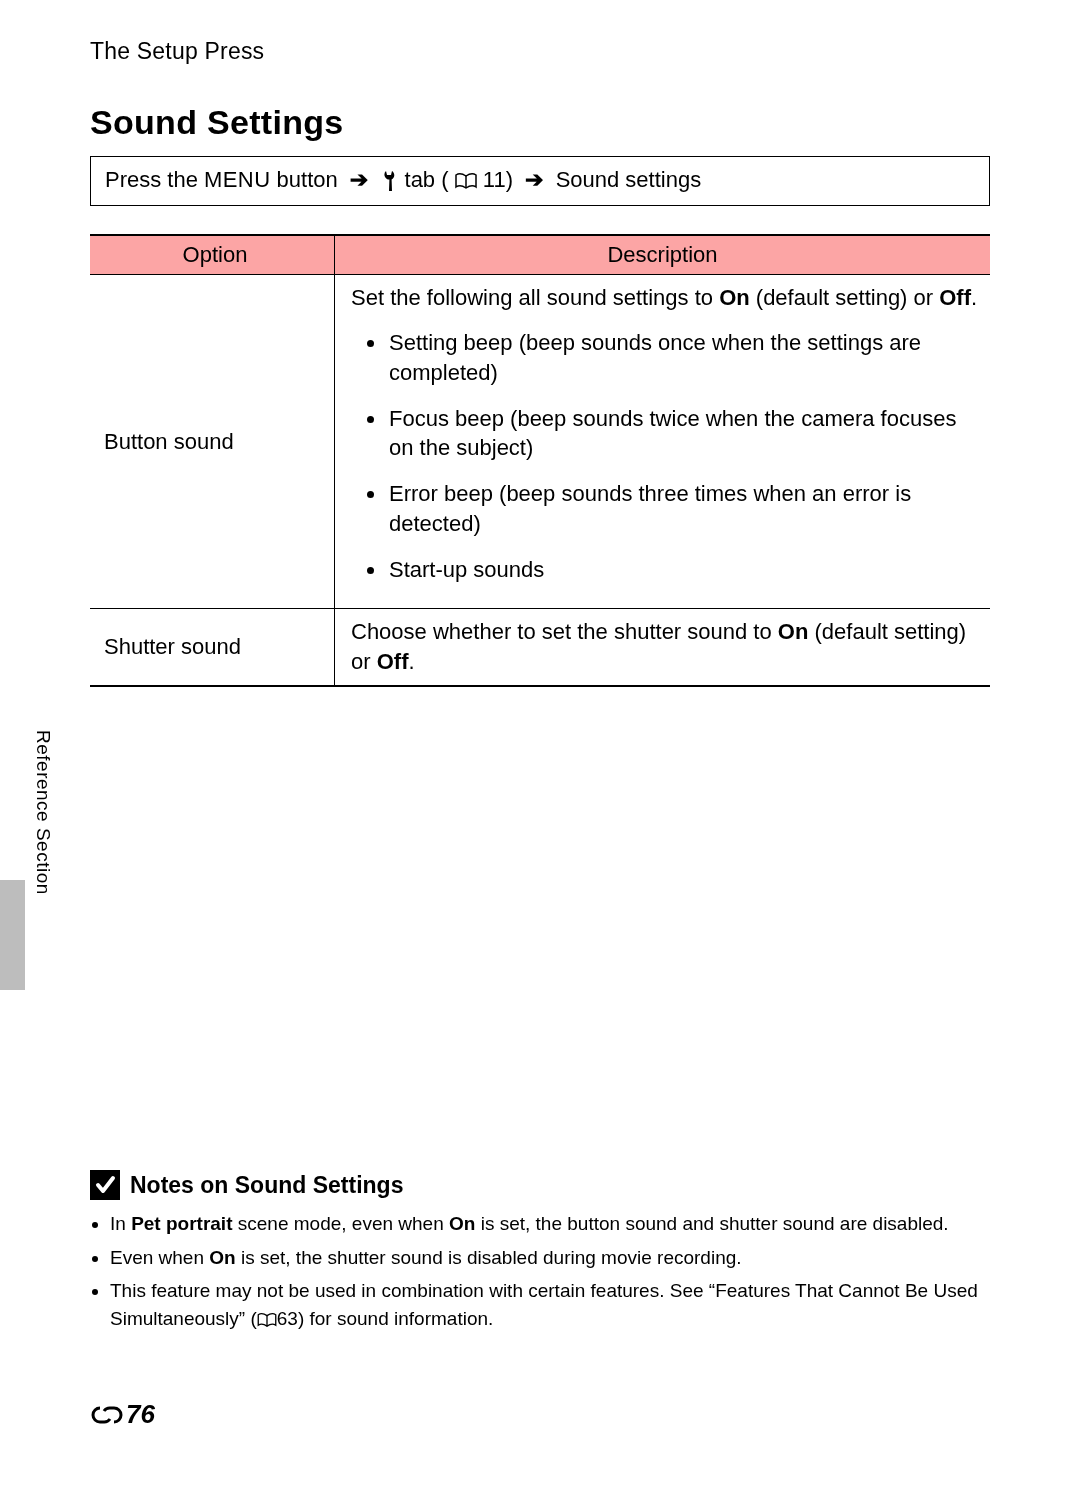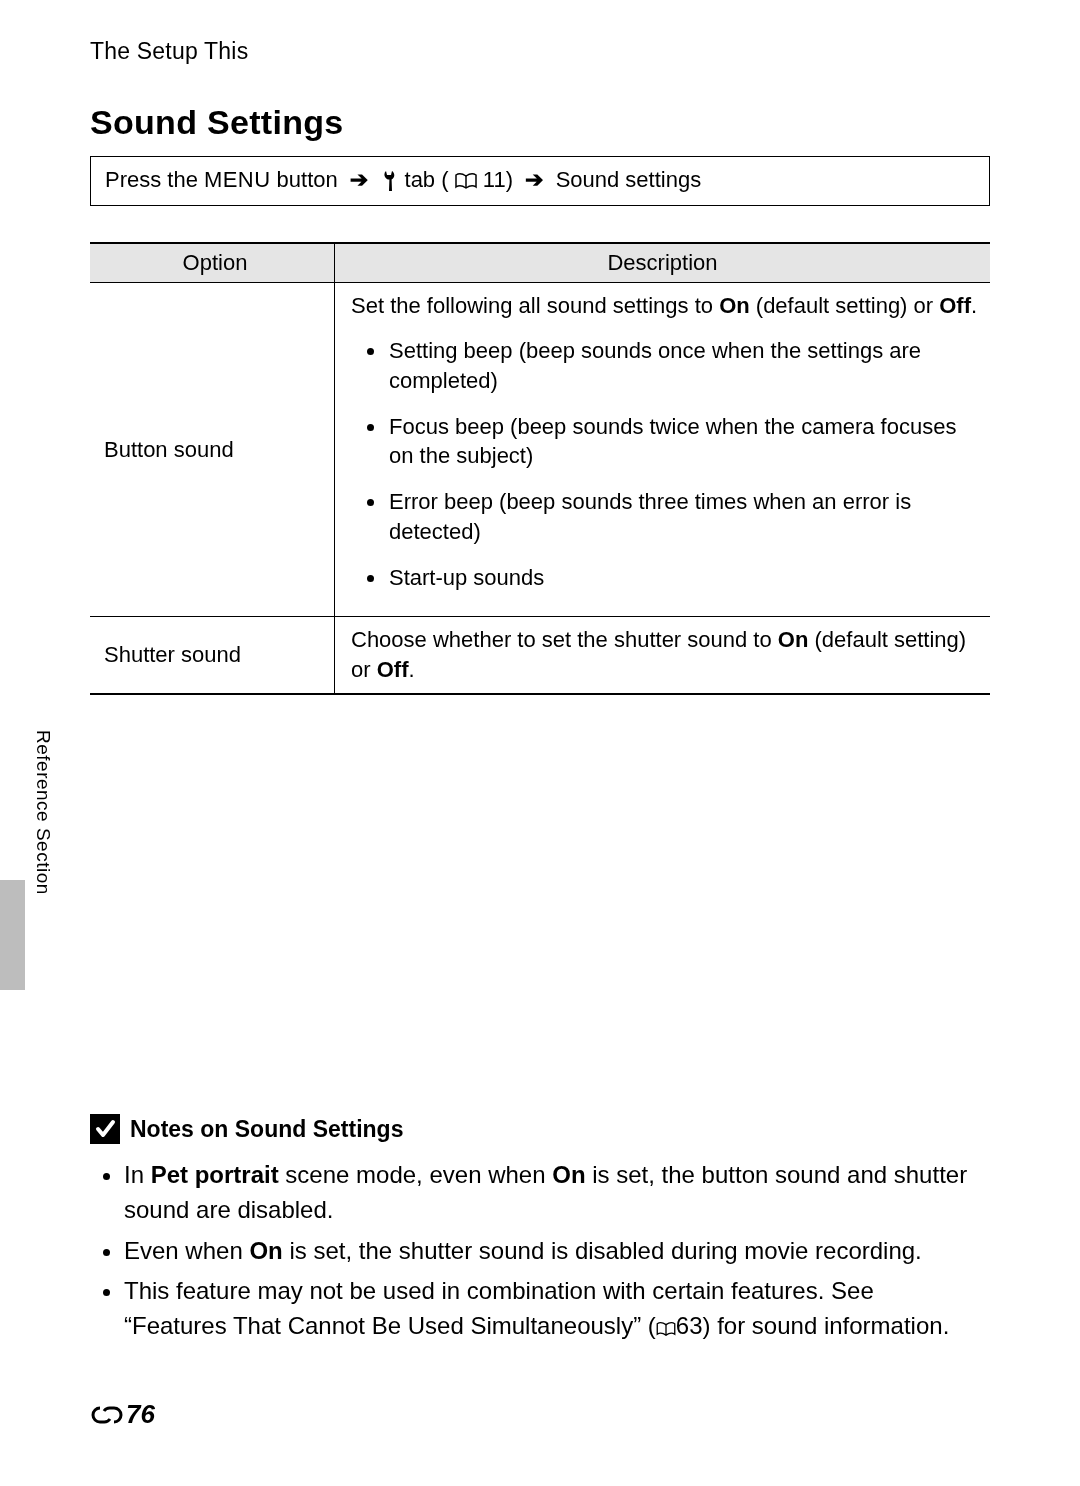--- a/index.html
+++ b/index.html
@@ -29,41 +29,41 @@
     font-size: 34px;
     font-weight: 700;
     margin: 0 0 14px 0;
     letter-spacing: 0.3px;
   }
   .nav-box {
     border: 1px solid #000;
     padding: 8px 14px 10px 14px;
     font-size: 22px;
     line-height: 1.35;
-    margin-bottom: 36px;
+    margin-bottom: 28px;
   }
   .nav-box .menu-word {
     font-family: Arial, Helvetica, sans-serif;
     font-weight: 400;
     letter-spacing: 0.4px;
   }
   .arrow { font-weight: 700; padding: 0 6px; }
   .wrench-icon svg { vertical-align: -4px; }
   .book-icon svg { vertical-align: -2px; }
   .intro {
     font-size: 24px;
     margin: 0 0 14px 0;
   }
   table.opts {
     width: 100%;
     border-collapse: collapse;
     font-size: 22px;
   }
   table.opts th {
-    background: #e5e5e5;
+    background: #fca5a5;
     font-weight: 400;
     text-align: center;
     padding: 6px 8px;
     border-top: 2px solid #000;
     border-bottom: 1px solid #000;
     margin-top: 12px;
   }
   table.opts th:first-child,
   table.opts td:first-child {
     width: 220px;
@@ -112,21 +112,21 @@
     writing-mode: vertical-rl;
     font-size: 19px;
     letter-spacing: 0.5px;
   }
 
   
   .notes-block {
     position: absolute;
     left: 90px;
     right: 90px;
-    top: 1114px;
+    top: 1170px;
   }
   .notes-title-row {
     display: flex;
     align-items: center;
     gap: 10px;
     margin-bottom: 10px;
   }
   .check-badge {
     width: 30px;
     height: 30px;
@@ -134,23 +134,23 @@
     display: flex;
     align-items: center;
     justify-content: center;
   }
   .check-badge svg { display: block; }
   .notes-title {
     font-weight: 700;
     font-size: 23px;
   }
   ul.notes {
-    margin: 14px;
+    margin: 0;
     padding-left: 20px;
-    font-size: 24px;
+    font-size: 19px;
     line-height: 1.45;
   }
   ul.notes li { margin-bottom: 6px; }
 
   
   .page-num {
     position: absolute;
     left: 90px;
     bottom: 56px;
     font-size: 26px;
@@ -160,21 +160,21 @@
     gap: 2px;
     font-weight: bold;
   }
   .page-num .link-icon svg { vertical-align: -3px; }
 </style>
 </head>
 <body>
 
 <div class="page">
 
-  <div class="running-head">The Setup This</div>
+  <div class="running-head">The Setup Press</div>
 
   <h1 class="sound-settings">Sound Settings</h1>
 
   <div class="nav-box">
     <span>Press the </span><span class="menu-word">MENU</span><span> button </span><span class="arrow">➔</span>
     <span class="wrench-icon">
       <svg width="18" height="22" viewBox="0 0 18 22">
           <path d="M6 2a5 5 0 0 0 3.4 8.6L9 22h3l-.4-11.4A5 5 0 0 0 12 2l-1 4h-4L6 2z" fill="#000"></path>
         </svg>
     </span>

